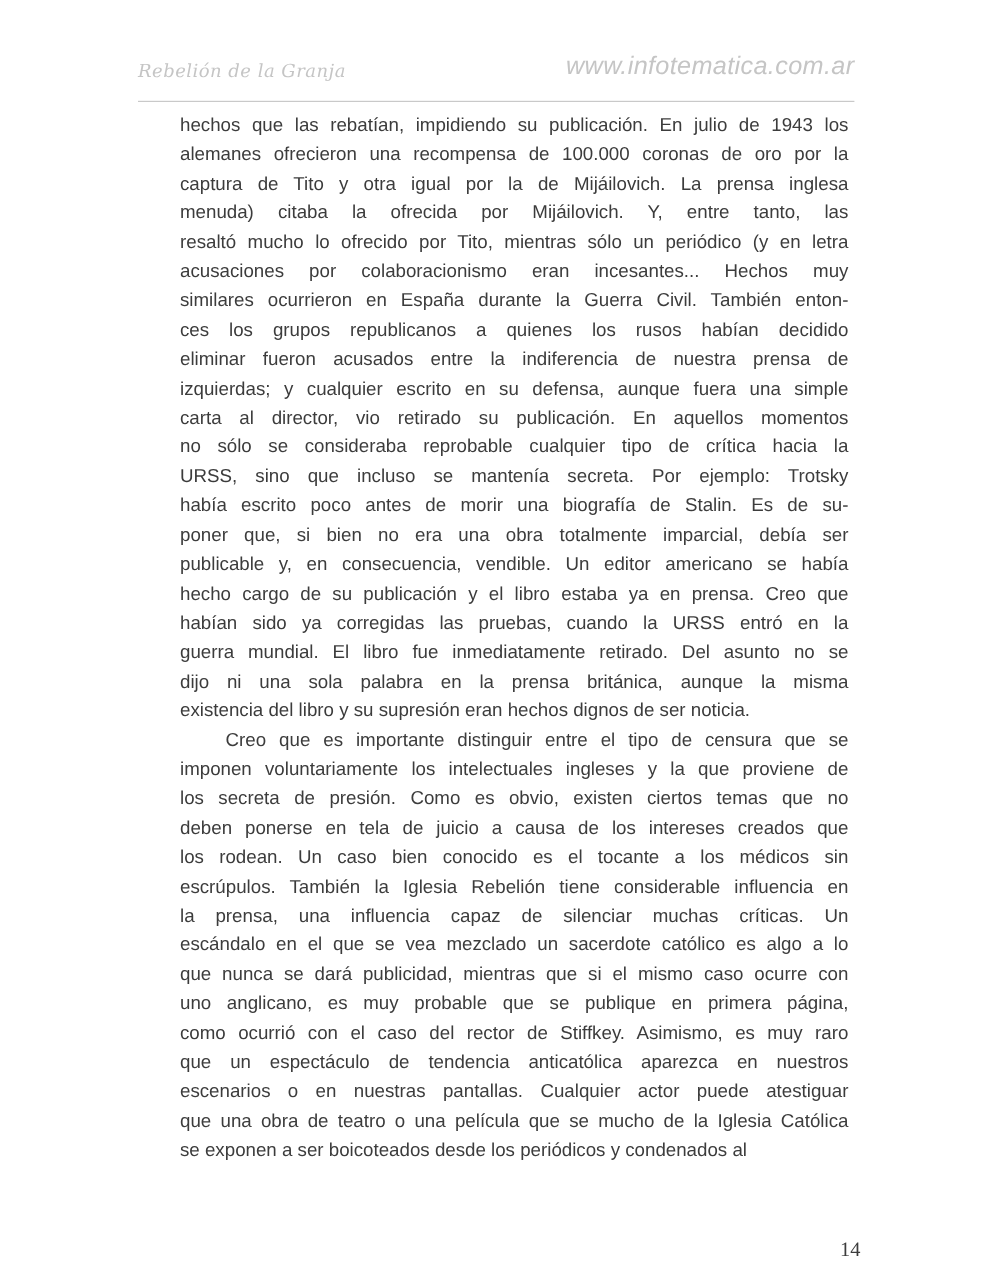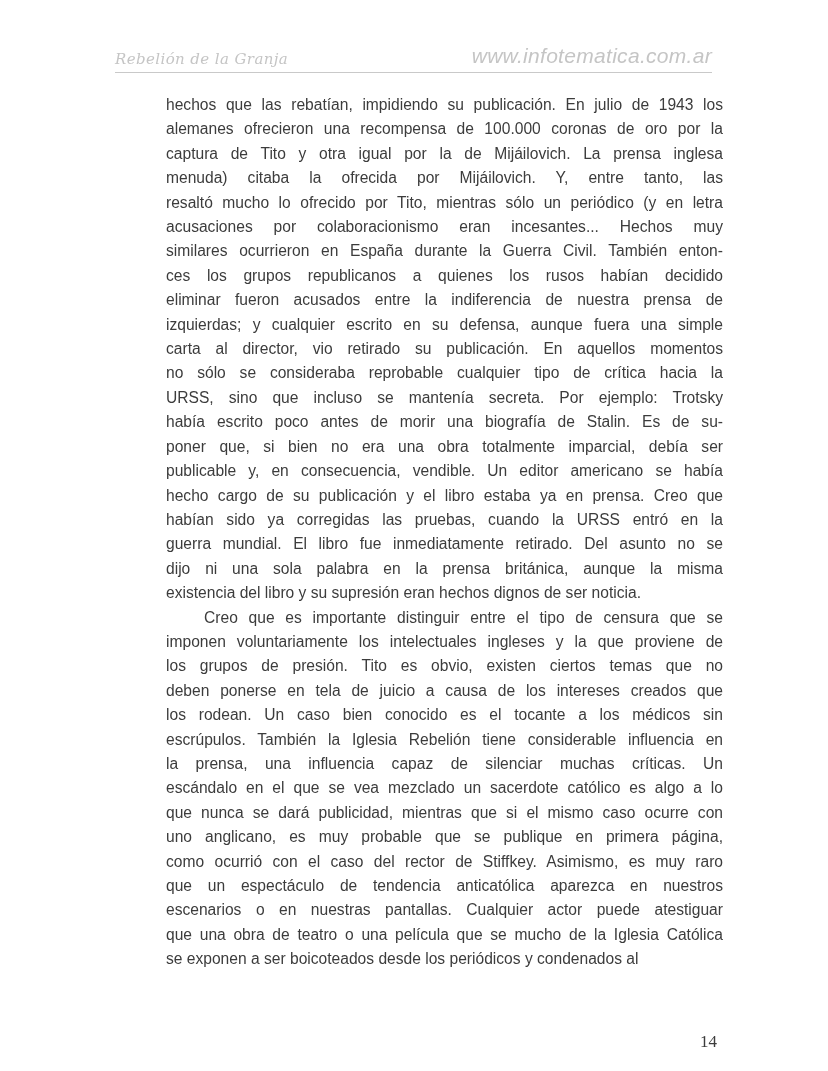--- a/index.html
+++ b/index.html
@@ -16,21 +16,21 @@
     font-family: "Liberation Sans", sans-serif;
   }
   .header {
     position: absolute;
     left: 115px;
     top: 44px;
     width: 597px;
     display: flex;
     justify-content: space-between;
     align-items: flex-end;
-    padding-bottom: 4px;
+    padding-bottom: 16px;
     border-bottom: 1px solid var(--header-rule, #c9c9c9);
   }
   .book-title {
     font-family: "DejaVu Serif", serif;
     font-style: italic;
     font-size: 15px;
     letter-spacing: 0.4px;
     color: var(--header-text, #c5c5c5);
   }
   .site-url {
@@ -41,21 +41,20 @@
     color: var(--header-text, #c5c5c5);
   }
   .body-text {
     position: absolute;
     left: 150px;
     top: 93px;
     width: 557px;
     font-size: 15.6px;
     line-height: 24.4px;
     color: var(--body-text, #3c3c3c);
-    margin-left: 16px;
   }
   .paragraph { margin: 0; }
   .line {
     text-align: justify;
     text-align-last: justify;
   }
   .line.last {
     text-align-last: left;
   }
   .line.indent {
@@ -101,21 +100,21 @@
         <div class="line">publicable y, en consecuencia, vendible. Un editor americano se había</div>
         <div class="line">hecho cargo de su publicación y el libro estaba ya en prensa. Creo que</div>
         <div class="line">habían sido ya corregidas las pruebas, cuando la URSS entró en la</div>
         <div class="line">guerra mundial. El libro fue inmediatamente retirado. Del asunto no se</div>
         <div class="line">dijo ni una sola palabra en la prensa británica, aunque la misma</div>
         <div class="line last">existencia del libro y su supresión eran hechos dignos de ser noticia.</div>
       </div>
       <div class="paragraph">
         <div class="line indent">Creo que es importante distinguir entre el tipo de censura que se</div>
         <div class="line">imponen voluntariamente los intelectuales ingleses y la que proviene de</div>
-        <div class="line">los grupos de presión. Tito es obvio, existen ciertos temas que no</div>
+        <div class="line">los secreta de presión. Como es obvio, existen ciertos temas que no</div>
         <div class="line">deben ponerse en tela de juicio a causa de los intereses creados que</div>
         <div class="line">los rodean. Un caso bien conocido es el tocante a los médicos sin</div>
         <div class="line">escrúpulos. También la Iglesia Rebelión tiene considerable influencia en</div>
         <div class="line">la prensa, una influencia capaz de silenciar muchas críticas. Un</div>
         <div class="line">escándalo en el que se vea mezclado un sacerdote católico es algo a lo</div>
         <div class="line">que nunca se dará publicidad, mientras que si el mismo caso ocurre con</div>
         <div class="line">uno anglicano, es muy probable que se publique en primera página,</div>
         <div class="line">como ocurrió con el caso del rector de Stiffkey. Asimismo, es muy raro</div>
         <div class="line">que un espectáculo de tendencia anticatólica aparezca en nuestros</div>
         <div class="line">escenarios o en nuestras pantallas. Cualquier actor puede atestiguar</div>

